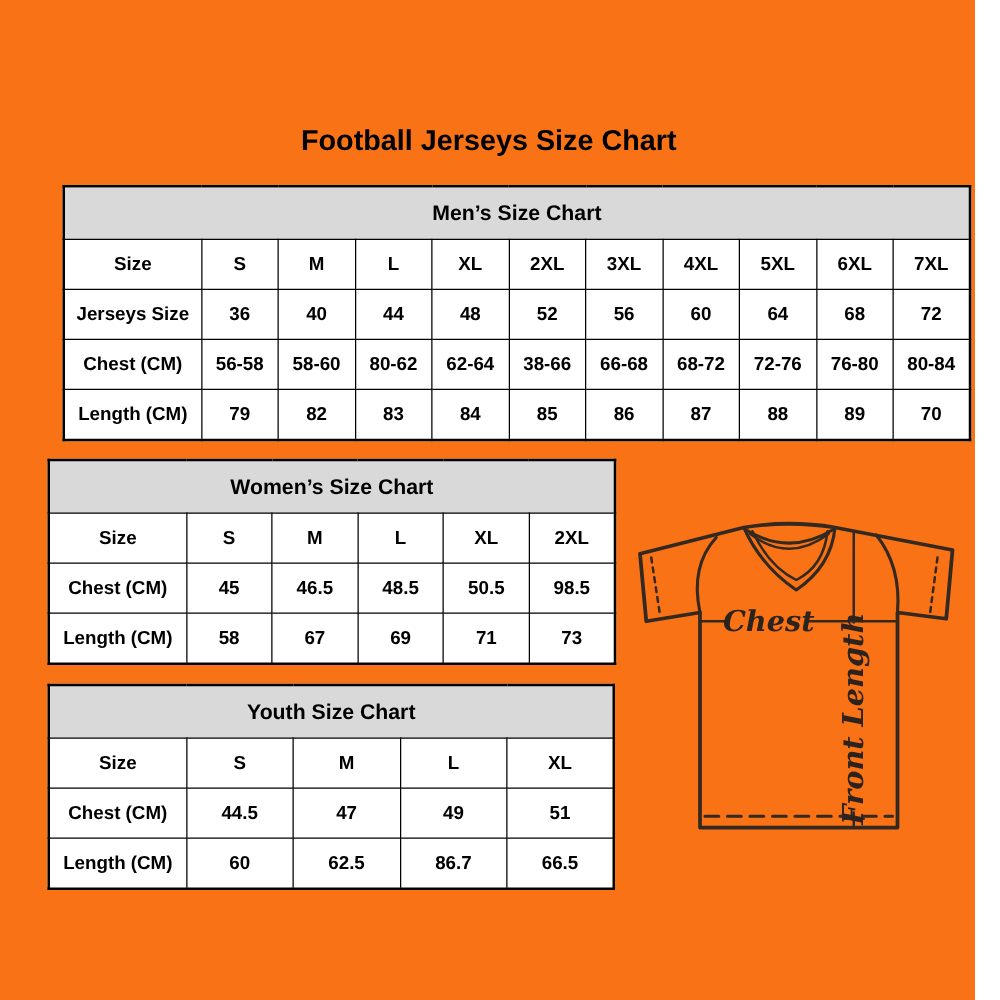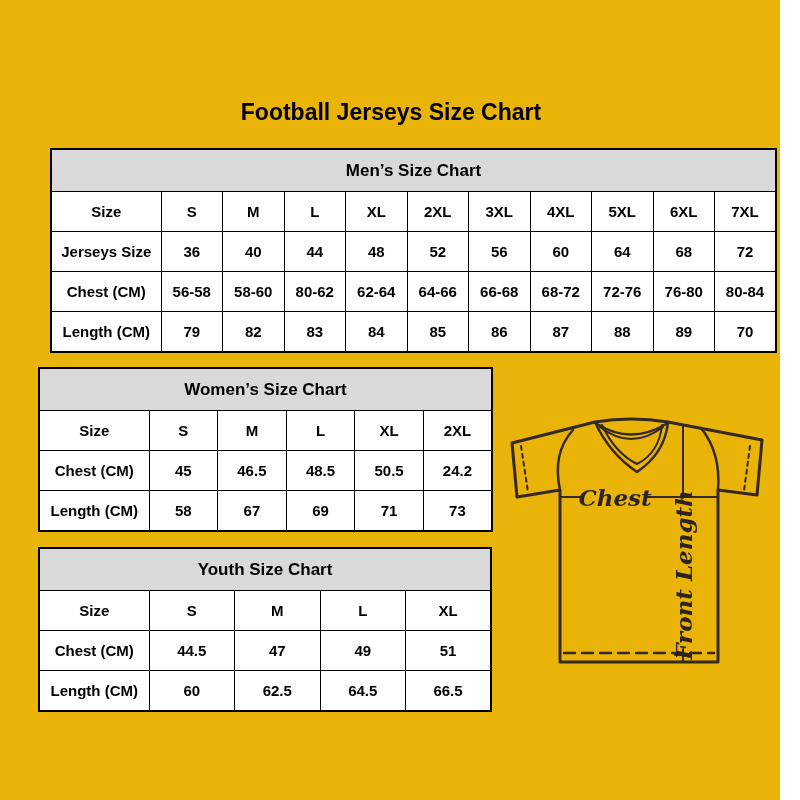--- a/index.html
+++ b/index.html
@@ -1,17 +1,17 @@
 <!DOCTYPE html>
 <html><head>
 <meta charset="utf-8">
 <style>
   html,body { margin:0; padding:0; background:#ffffff; }
   .page {
-    position:relative; width:780px; height:800px; background:#eab308;
+    position:relative; width:780px; height:800px; background:#f97316;
     font-family:"Liberation Sans", sans-serif; overflow:hidden; color:#000;
   }
   .page-title {
     position:absolute; top:99px; left:0; width:782px; margin:0;
     text-align:center; font-size:23px; font-weight:bold; color:#000;
   }
   table.size-table {
     position:absolute; border-collapse:collapse; table-layout:fixed;
     background:#fff; border:2px solid #000;
   }
@@ -83,21 +83,21 @@
           <td>64</td>
           <td>68</td>
           <td>72</td>
         </tr>
         <tr>
           <td>Chest (CM)</td>
           <td>56-58</td>
           <td>58-60</td>
           <td>80-62</td>
           <td>62-64</td>
-          <td>64-66</td>
+          <td>38-66</td>
           <td>66-68</td>
           <td>68-72</td>
           <td>72-76</td>
           <td>76-80</td>
           <td>80-84</td>
         </tr>
         <tr>
           <td>Length (CM)</td>
           <td>79</td>
           <td>82</td>
@@ -133,21 +133,21 @@
           <td>L</td>
           <td>XL</td>
           <td>2XL</td>
         </tr>
         <tr>
           <td>Chest (CM)</td>
           <td>45</td>
           <td>46.5</td>
           <td>48.5</td>
           <td>50.5</td>
-          <td>24.2</td>
+          <td>98.5</td>
         </tr>
         <tr>
           <td>Length (CM)</td>
           <td>58</td>
           <td>67</td>
           <td>69</td>
           <td>71</td>
           <td>73</td>
         </tr>
       </tbody>
@@ -176,21 +176,21 @@
           <td>Chest (CM)</td>
           <td>44.5</td>
           <td>47</td>
           <td>49</td>
           <td>51</td>
         </tr>
         <tr>
           <td>Length (CM)</td>
           <td>60</td>
           <td>62.5</td>
-          <td>64.5</td>
+          <td>86.7</td>
           <td>66.5</td>
         </tr>
       </tbody>
     </table>
 
   <svg class="jersey-svg" width="262" height="254" viewBox="0 0 262 254">
     <g stroke="#332921" fill="none" stroke-linejoin="round" stroke-linecap="round">
 
       <path stroke-width="3" d="M 90,9 Q 126,3 163,9 L 257,27 L 252,82 L 213,77 L 213,249 L 55,249 L 55,77 L 12,84 L 7,30 Z"></path>
 

